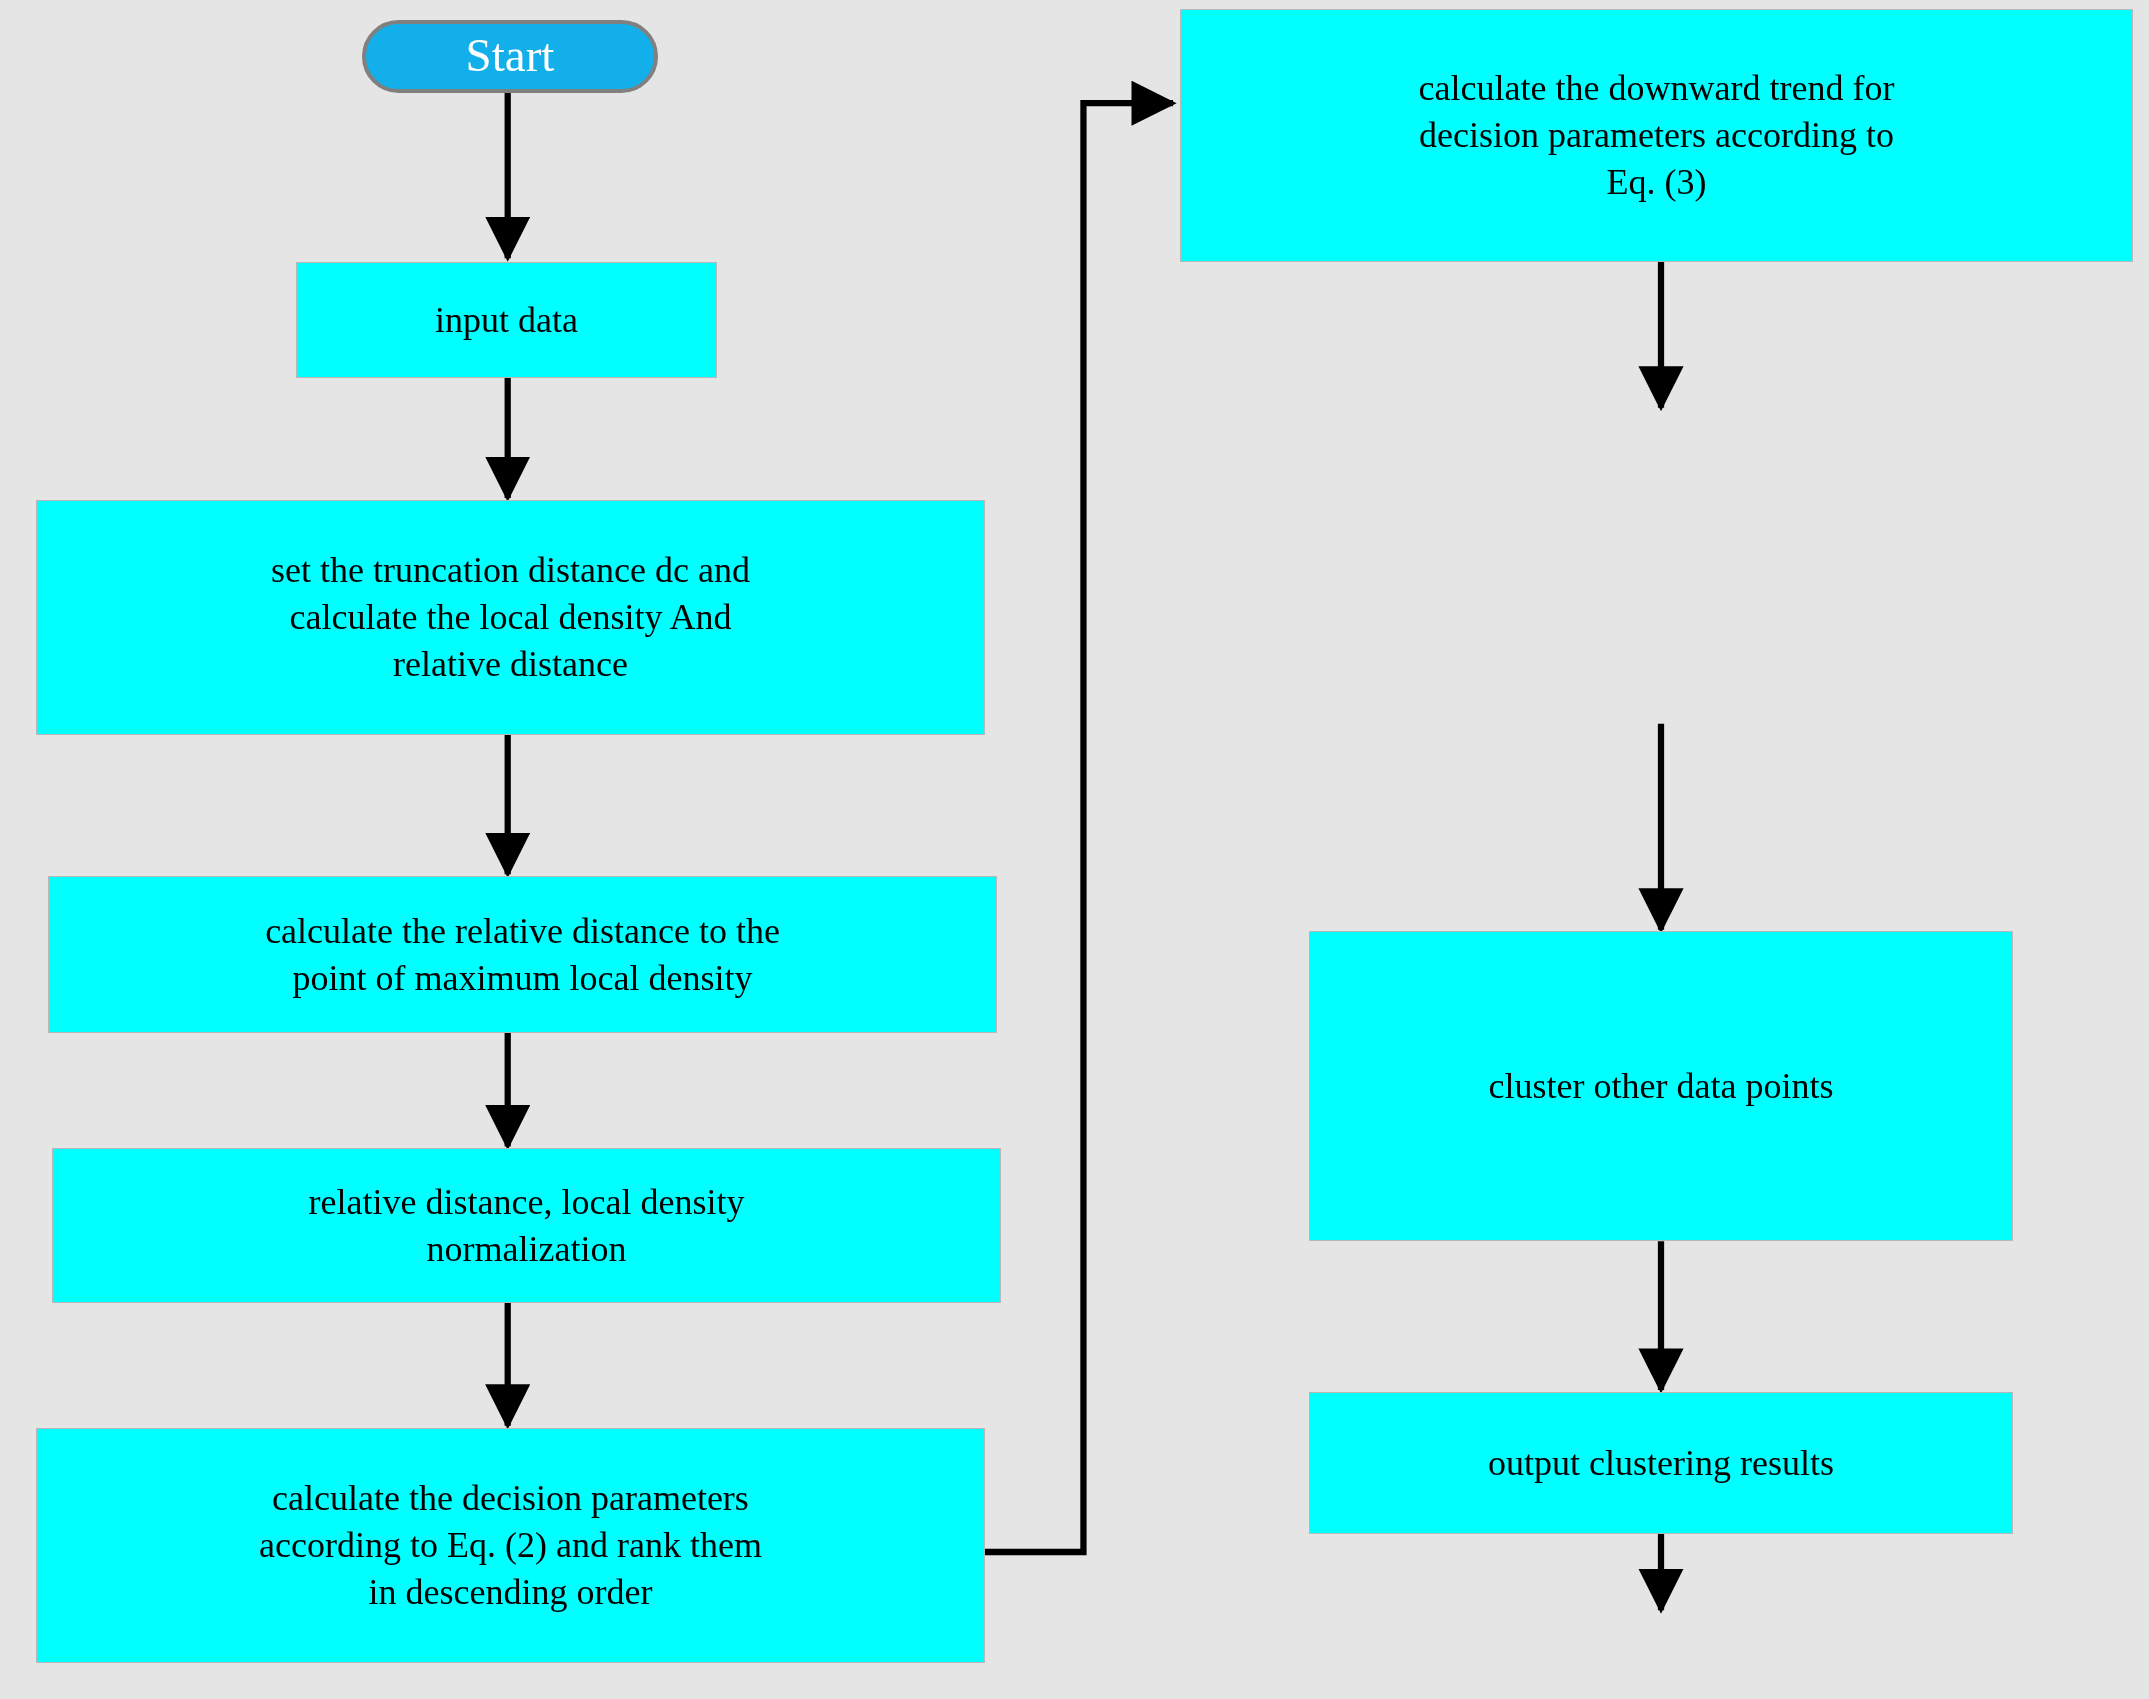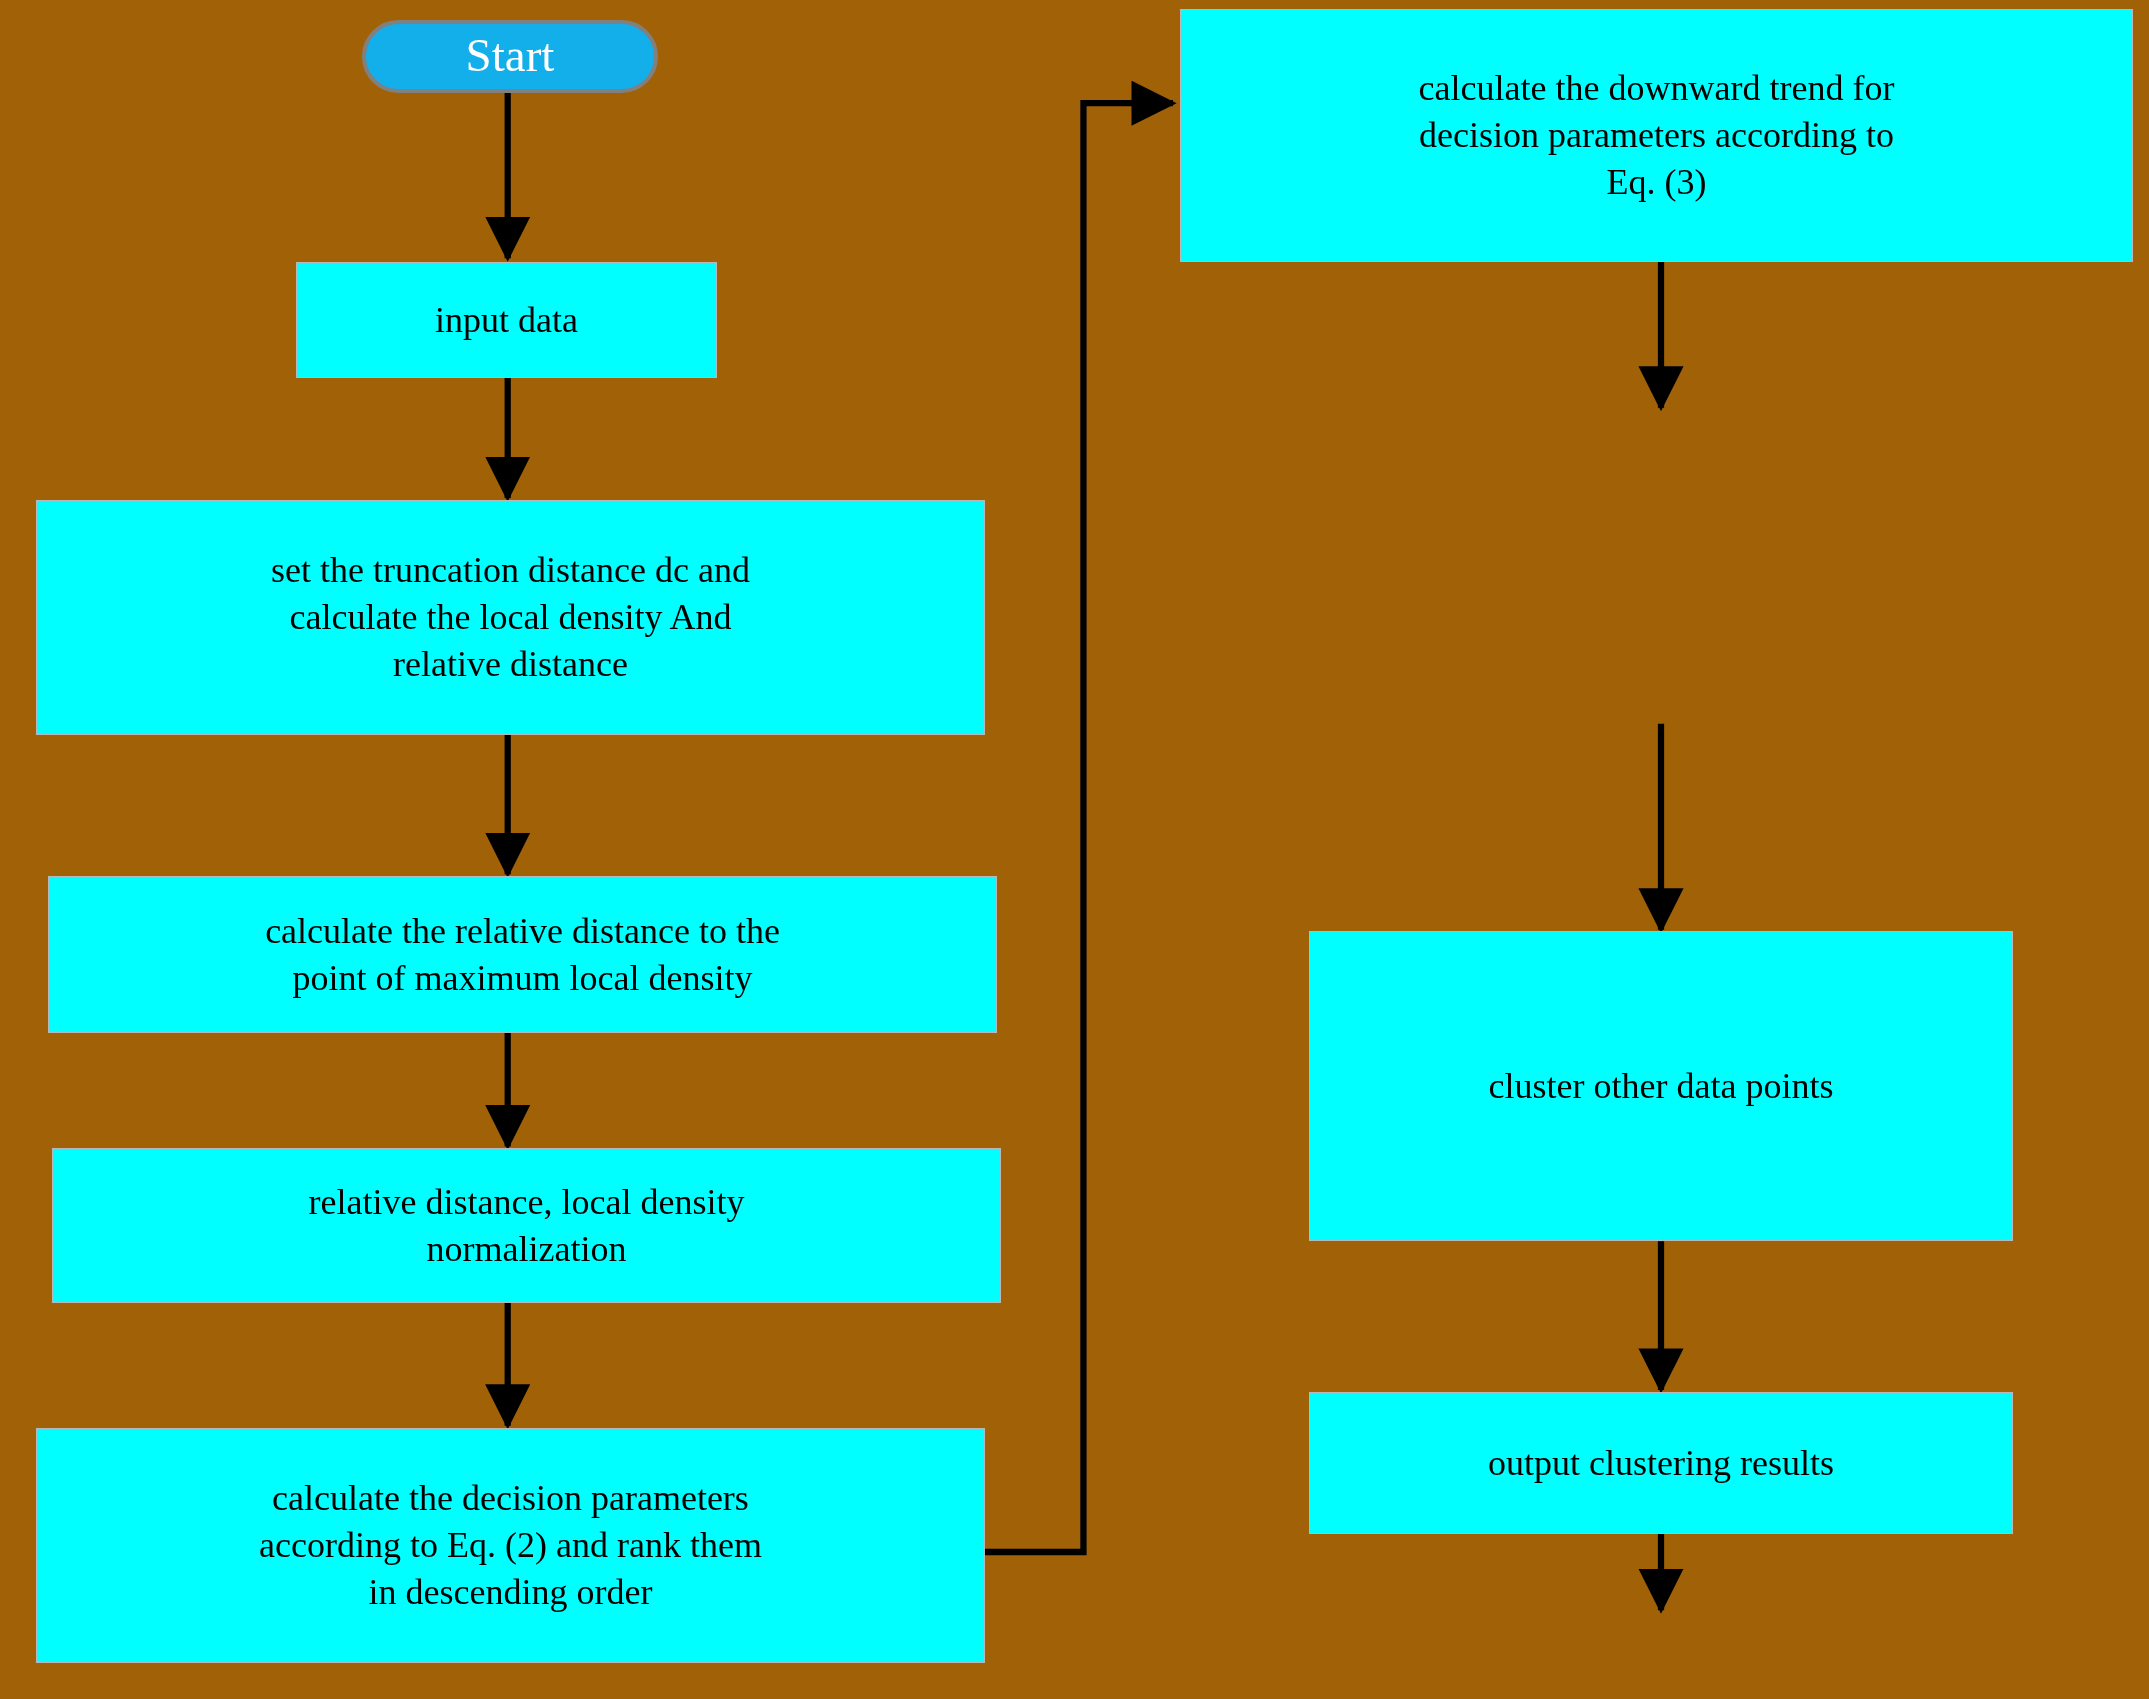--- a/index.html
+++ b/index.html
@@ -5,21 +5,21 @@
 <style>
   html, body {
     margin: 0;
     padding: 0;
     background: #ffffff;
   }
   #canvas {
     position: relative;
     width: 2149px;
     height: 1700px;
-    background: #a16207;
+    background: #e5e5e5;
     overflow: hidden;
     font-family: "Liberation Serif", "DejaVu Serif", serif;
   }
   .node {
     position: absolute;
     box-sizing: border-box;
     display: flex;
     align-items: center;
     justify-content: center;
     text-align: center;

